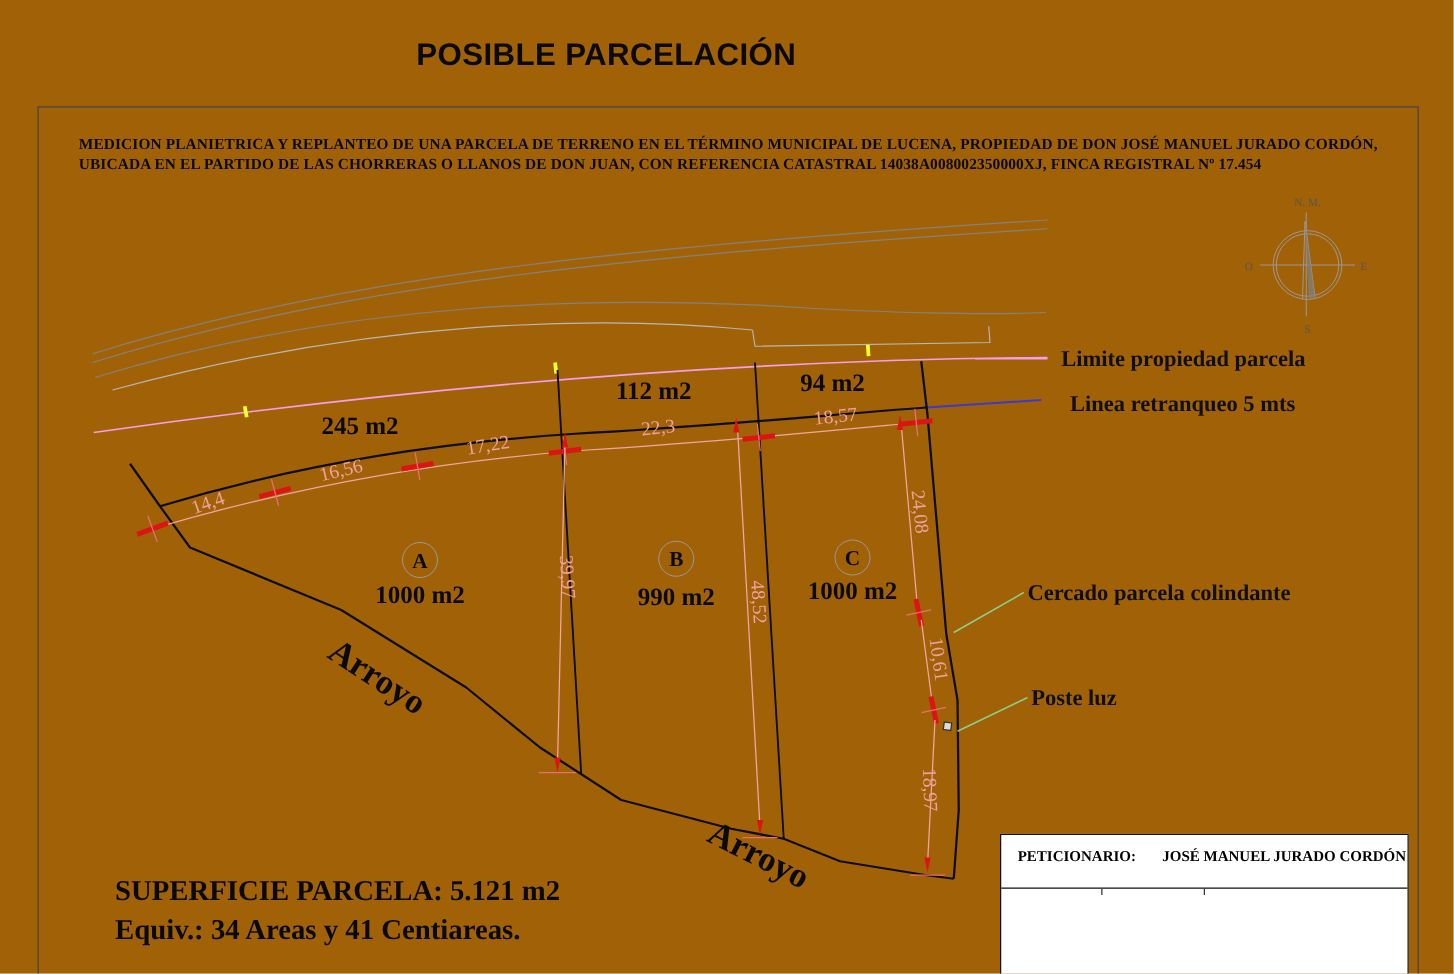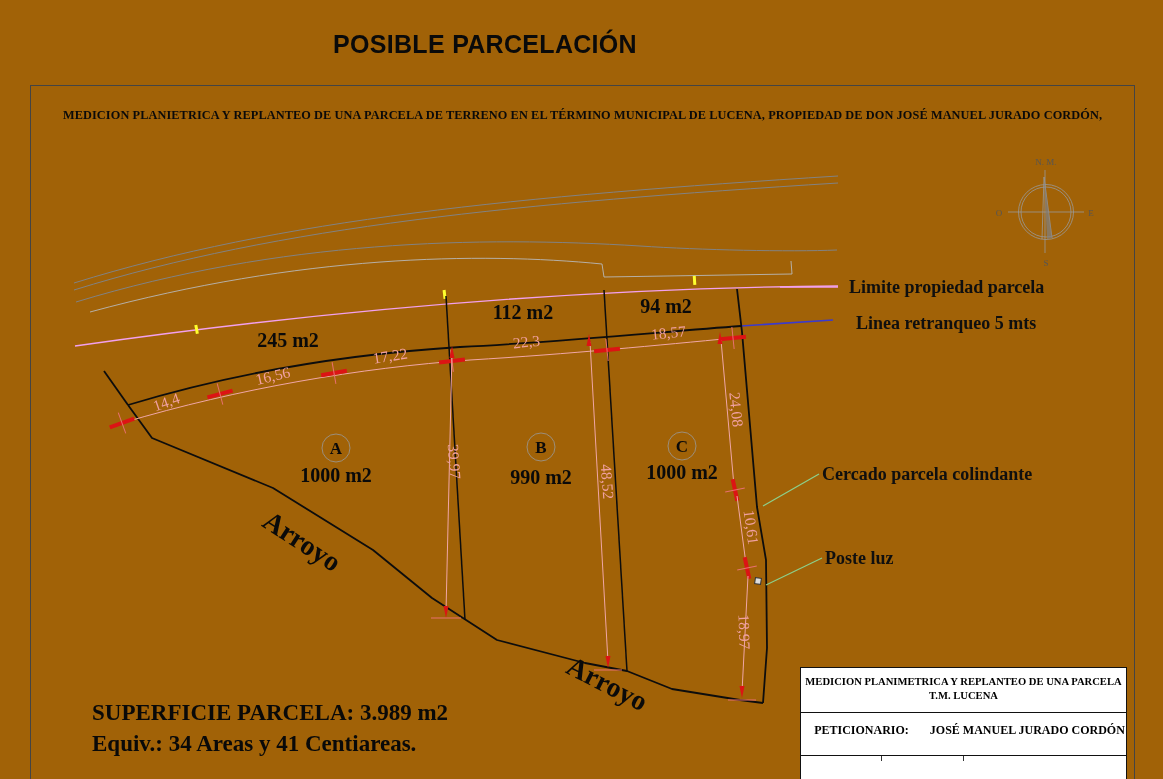--- a/index.html
+++ b/index.html
@@ -48,20 +48,21 @@
 </head>
 <body>
 
 <div class="page">
 
   <h1 class="title">POSIBLE PARCELACIÓN</h1>
 
   <div class="frame">
     <p class="hdr">
       <span>MEDICION PLANIETRICA Y REPLANTEO DE UNA PARCELA DE TERRENO EN EL TÉRMINO MUNICIPAL DE LUCENA, PROPIEDAD DE DON JOSÉ MANUEL JURADO CORDÓN,</span><br>
+      <span>UBICADA EN EL PARTIDO DE LAS CHORRERAS O LLANOS DE DON JUAN, CON REFERENCIA CATASTRAL 14038A008002350000XJ, FINCA REGISTRAL Nº 17.454</span>
     </p>
   </div>
 
   <svg class="draw" width="1163" height="779" viewBox="0 0 1163 779">
 
     <g>
       <path class="road" d="M 74,283 C 280,219 520,196 838,176"></path>
       <path class="road" d="M 74,290 C 280,226 520,203 838,183"></path>
       <path class="road" d="M 76,302 C 280,240 480,236 640,246 C 700,250 790,252 837,250"></path>
       <path class="road-light" d="M 90,312 C 300,255 480,252 602,264"></path>
@@ -194,29 +195,25 @@
       <path class="cmp" d="M 1044,177 L 1042,239 M 1044,177 L 1052,238" stroke="#555"></path>
       <polygon points="1044,177 1052,238 1047,239" fill="#808080" opacity="0.75"></polygon>
       <text class="t-compass" x="1046" y="165" text-anchor="middle">N. M.</text>
       <text class="t-compass" x="999" y="216" text-anchor="middle">O</text>
       <text class="t-compass" x="1091" y="216" text-anchor="middle">E</text>
       <text class="t-compass" x="1046" y="266" text-anchor="middle">S</text>
     </g>
   </svg>
 
   <div class="summary">
-    <div>SUPERFICIE PARCELA: 3.989 m2</div>
+    <div>SUPERFICIE PARCELA: 5.121 m2</div>
     <div>Equiv.: 34 Areas y 41 Centiareas.</div>
   </div>
 
   <div class="titleblock">
-    <div class="tb-r1">
-      <div>MEDICION PLANIMETRICA Y REPLANTEO DE UNA PARCELA</div>
-      <div>T.M. LUCENA</div>
-    </div>
     <div class="tb-r2">
       <span>PETICIONARIO:</span>
       <span class="pet-name">JOSÉ MANUEL JURADO CORDÓN</span>
     </div>
     <div class="tb-r3">
       <span class="tb-tick" style="left:80px;"></span>
       <span class="tb-tick" style="left:162px;"></span>
     </div>
   </div>
 

